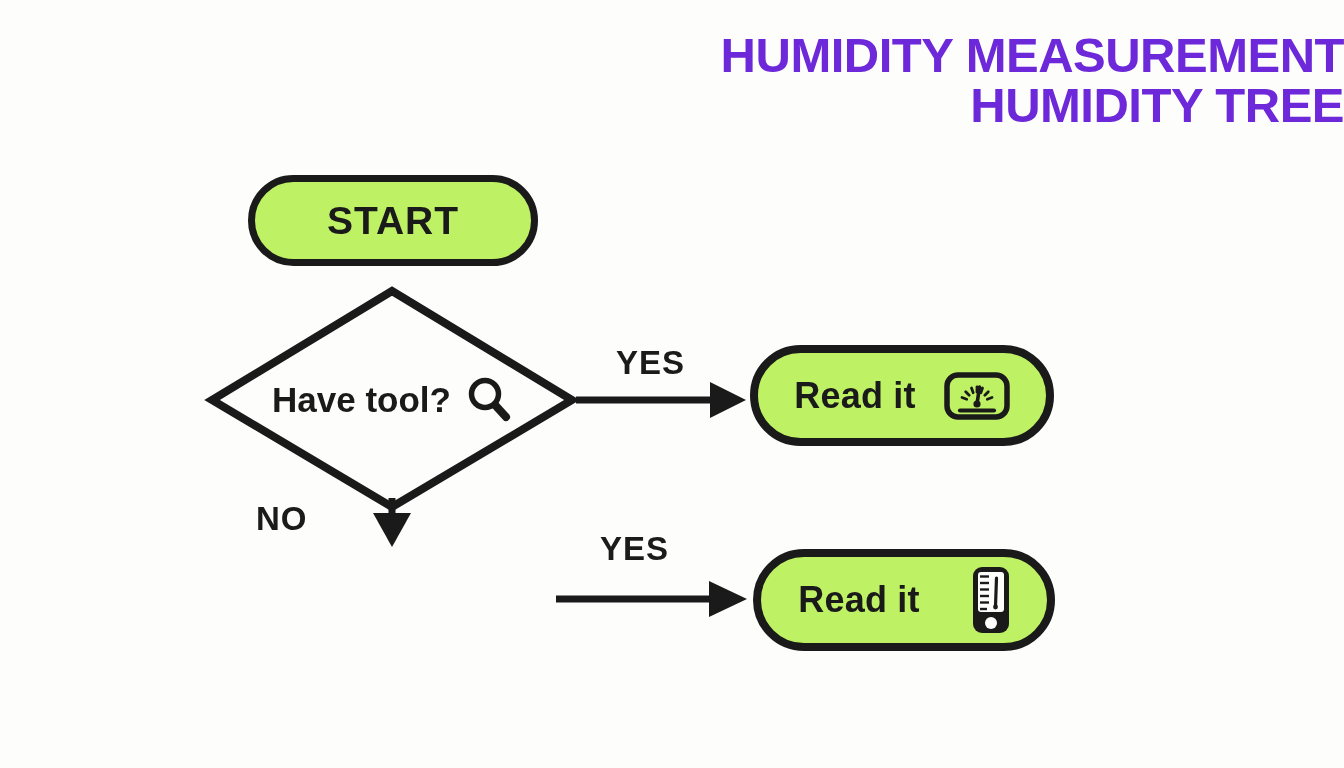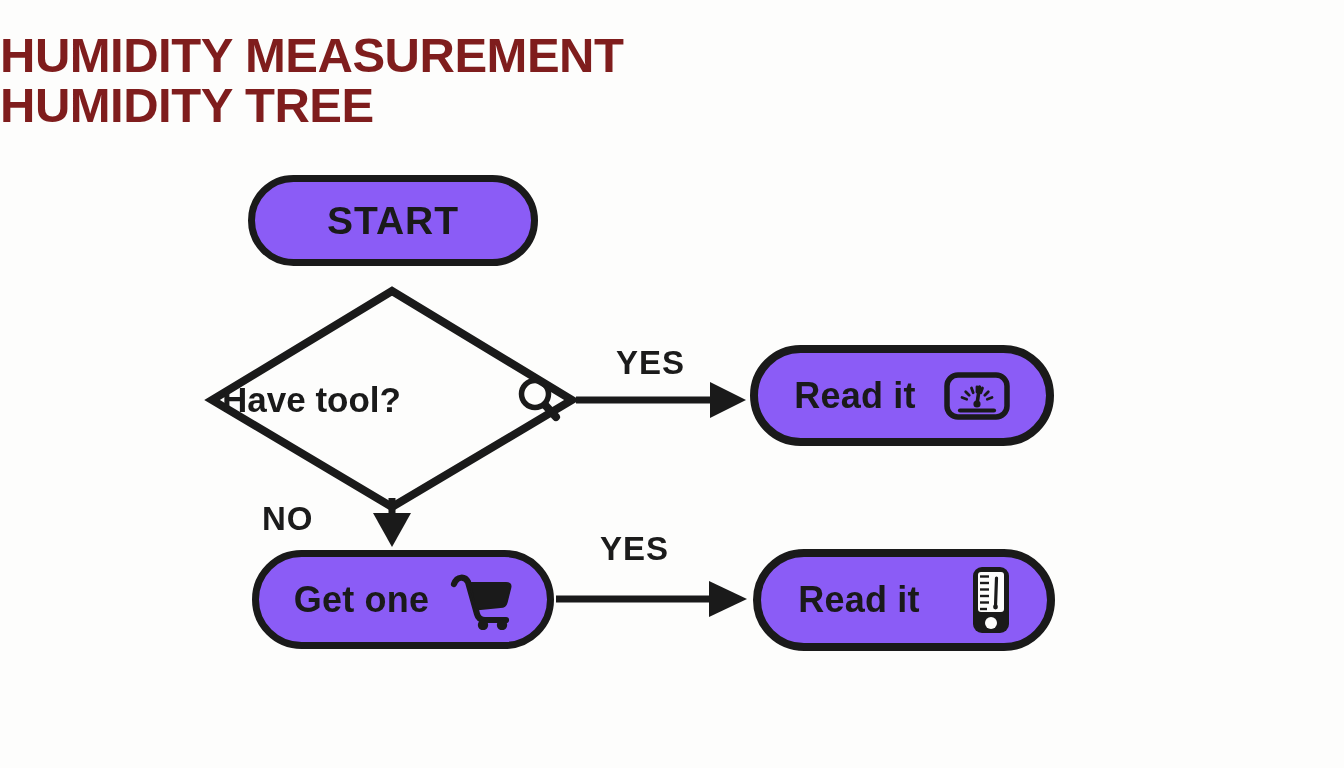--- a/index.html
+++ b/index.html
@@ -14,26 +14,26 @@
     background: #fdfdfc;
     font-family: "Liberation Sans", sans-serif;
     color: #1a1a1a;
     overflow: hidden;
   }
   .title {
     position: absolute;
     top: 30px;
     left: 0;
     width: 100%;
-    text-align: left;
+    text-align: right;
     font-size: 49px;
     line-height: 50px;
     font-weight: bold;
     letter-spacing: -0.5px;
-    color: #7f1d1d;
+    color: #6d28d9;
   }
   .connectors {
     position: absolute;
     left: 0;
     top: 0;
     width: 1344px;
     height: 768px;
   }
   .connectors .shape {
     fill: #fdfdfc;
@@ -45,21 +45,21 @@
     stroke-width: 7;
     fill: none;
   }
   .connectors .head {
     fill: #1a1a1a;
     stroke: none;
   }
   .pill {
     position: absolute;
     box-sizing: border-box;
-    background: #8b5cf6;
+    background: #bef264;
     border: 7px solid #1a1a1a;
     border-radius: 60px;
     display: flex;
     align-items: center;
     justify-content: center;
     font-weight: bold;
     font-size: 36px;
     letter-spacing: 0.2px;
   }
   .pill-start {
@@ -76,35 +76,35 @@
   }
   .pill-read-bottom {
     left: 753px; top: 549px; width: 302px; height: 102px;
     border-width: 8px; gap: 52px;
   }
   .decision-content {
     position: absolute;
     left: 222px; top: 371px; width: 340px; height: 58px;
     display: flex;
     align-items: center;
-    justify-content: space-between;
+    justify-content: center;
     gap: 15px;
     font-weight: bold;
     font-size: 35px;
   }
   .edge-label {
     position: absolute;
     font-weight: bold;
     font-size: 33px;
     letter-spacing: 1px;
     color: #1b1b1b;
     text-align: center;
   }
   .lbl-yes-top    { left: 616px; top: 344px; }
-  .lbl-no         { left: 256px; top: 500px; margin-left: 6px; }
+  .lbl-no         { left: 256px; top: 500px; }
   .lbl-yes-bottom { left: 600px; top: 530px; }
   .icon { display: block; flex: 0 0 auto; }
 </style>
 </head>
 <body>
 
 <div class="stage">
 
   <div class="title">
     <div>HUMIDITY MEASUREMENT</div>
@@ -153,29 +153,20 @@
         <line x1="36.8" y1="20.7" x2="38.5" y2="16.0"></line>
         <line x1="40.8" y1="23.2" x2="44.3" y2="19.7"></line>
         <line x1="43.3" y1="27.2" x2="48.0" y2="25.5"></line>
       </g>
       <line x1="33" y1="32" x2="35.5" y2="15" stroke="#1a1a1a" stroke-width="3.6" stroke-linecap="round"></line>
       <circle cx="33" cy="32" r="3.6" fill="#1a1a1a"></circle>
       <line x1="16" y1="38.5" x2="50" y2="38.5" stroke="#1a1a1a" stroke-width="4.2" stroke-linecap="round"></line>
     </svg>
   </div>
 
-  <div class="pill pill-get-one">
-    <span>Get one</span>
-    <svg class="icon" width="66" height="60" viewBox="0 0 66 60">
-      <path d="M8 14 C11 6, 19 6, 22 12 L31 44 C32 48, 35 50, 39 50 L60 50" fill="none" stroke="#1a1a1a" stroke-width="6.2" stroke-linecap="round" stroke-linejoin="round"></path>
-      <path d="M24 13 H60 Q65.5 13 64.3 17.8 L60.6 32.5 Q59.5 37 54.5 37 L29.5 39.5 Z" fill="#1a1a1a" stroke="#1a1a1a" stroke-width="2" stroke-linejoin="round"></path>
-      <circle cx="37" cy="55" r="5.2" fill="#1a1a1a"></circle>
-      <circle cx="56" cy="55" r="5.2" fill="#1a1a1a"></circle>
-    </svg>
-  </div>
 
   <div class="pill pill-read-bottom">
     <span>Read it</span>
     <svg class="icon" width="38" height="68" viewBox="0 0 38 68">
       <rect x="1" y="1" width="36" height="66" rx="9" fill="#1a1a1a"></rect>
       <rect x="6" y="6" width="26" height="40" rx="3" fill="#fdfdfc"></rect>
       <g stroke="#1a1a1a" stroke-width="2.4">
         <line x1="8" y1="10.5" x2="17" y2="10.5"></line>
         <line x1="8" y1="17" x2="17" y2="17"></line>
         <line x1="8" y1="23.5" x2="17" y2="23.5"></line>

